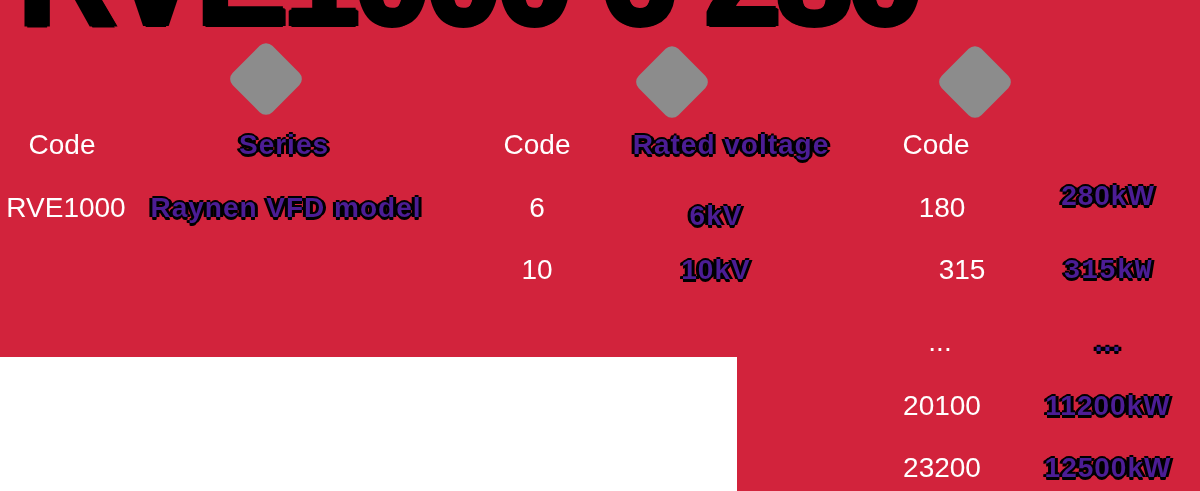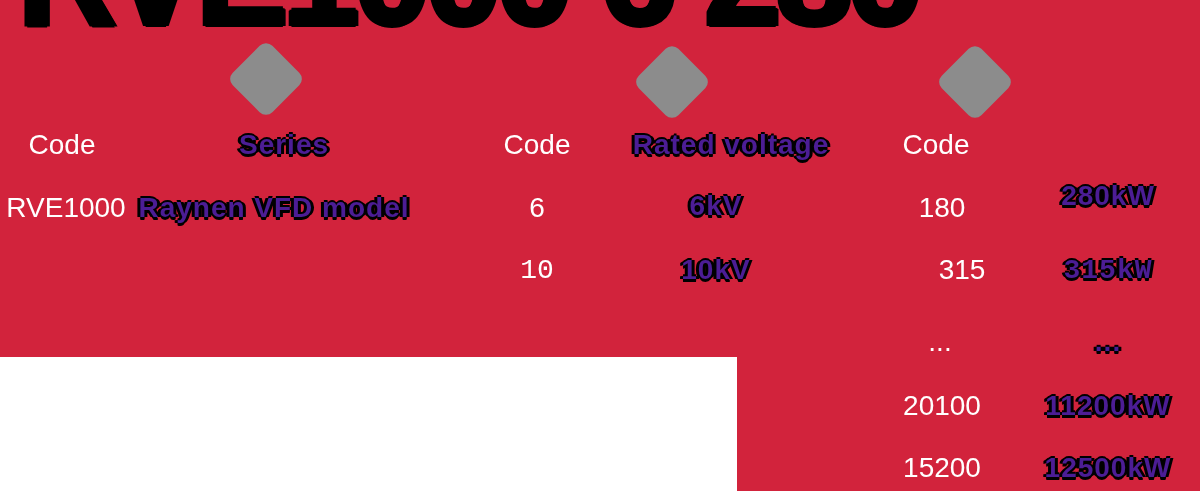--- a/index.html
+++ b/index.html
@@ -48,39 +48,39 @@
     <div class="banner-text">RVE1000 6 280</div>
   </div>
 
   <div class="diamond" style="left:238px;top:51px;"></div>
   <div class="diamond" style="left:644px;top:54px;"></div>
   <div class="diamond" style="left:947px;top:54px;"></div>
 
   <div class="cell white" style="left:62px;top:145px;">Code</div>
   <div class="cell blob" style="left:284px;top:145px;">Series</div>
   <div class="cell white" style="left:66px;top:208px;">RVE1000</div>
-  <div class="cell blob" style="left:274px;top:208px;">Raynen VFD model</div>
+  <div class="cell blob" style="left:286px;top:208px;">Raynen VFD model</div>
 
   <div class="cell white" style="left:537px;top:145px;">Code</div>
   <div class="cell blob" style="left:716px;top:145px;margin-left:15px;">Rated voltage</div>
   <div class="cell white" style="left:537px;top:208px;">6</div>
-  <div class="cell blob" style="left:716px;top:206px;">6kV</div>
-  <div class="cell white" style="left:537px;top:270px;font-family:Liberation Mono, monospace;">10</div>
+  <div class="cell blob" style="left:716px;top:216px;">6kV</div>
+  <div class="cell white" style="left:537px;top:270px;">10</div>
   <div class="cell blob" style="left:716px;top:270px;">10kV</div>
 
   <div class="cell white" style="left:936px;top:145px;">Code</div>
 
   <div class="cell white" style="left:942px;top:208px;">180</div>
   <div class="cell blob" style="left:1108px;top:196px;">280kW</div>
 
   <div class="cell white" style="left:942px;top:270px;margin-left:20px;">315</div>
   <div class="cell blob" style="left:1108px;top:270px;font-family:Liberation Mono, monospace;">315kW</div>
 
   <div class="cell white" style="left:940px;top:342px;">...</div>
   <div class="cell blob" style="left:1108px;top:342px;">...</div>
 
   <div class="cell white" style="left:942px;top:406px;">20100</div>
   <div class="cell blob" style="left:1108px;top:406px;">11200kW</div>
 
-  <div class="cell white" style="left:942px;top:468px;">15200</div>
+  <div class="cell white" style="left:942px;top:468px;">23200</div>
   <div class="cell blob" style="left:1108px;top:468px;">12500kW</div>
 
 </div>
 
 </body></html>

